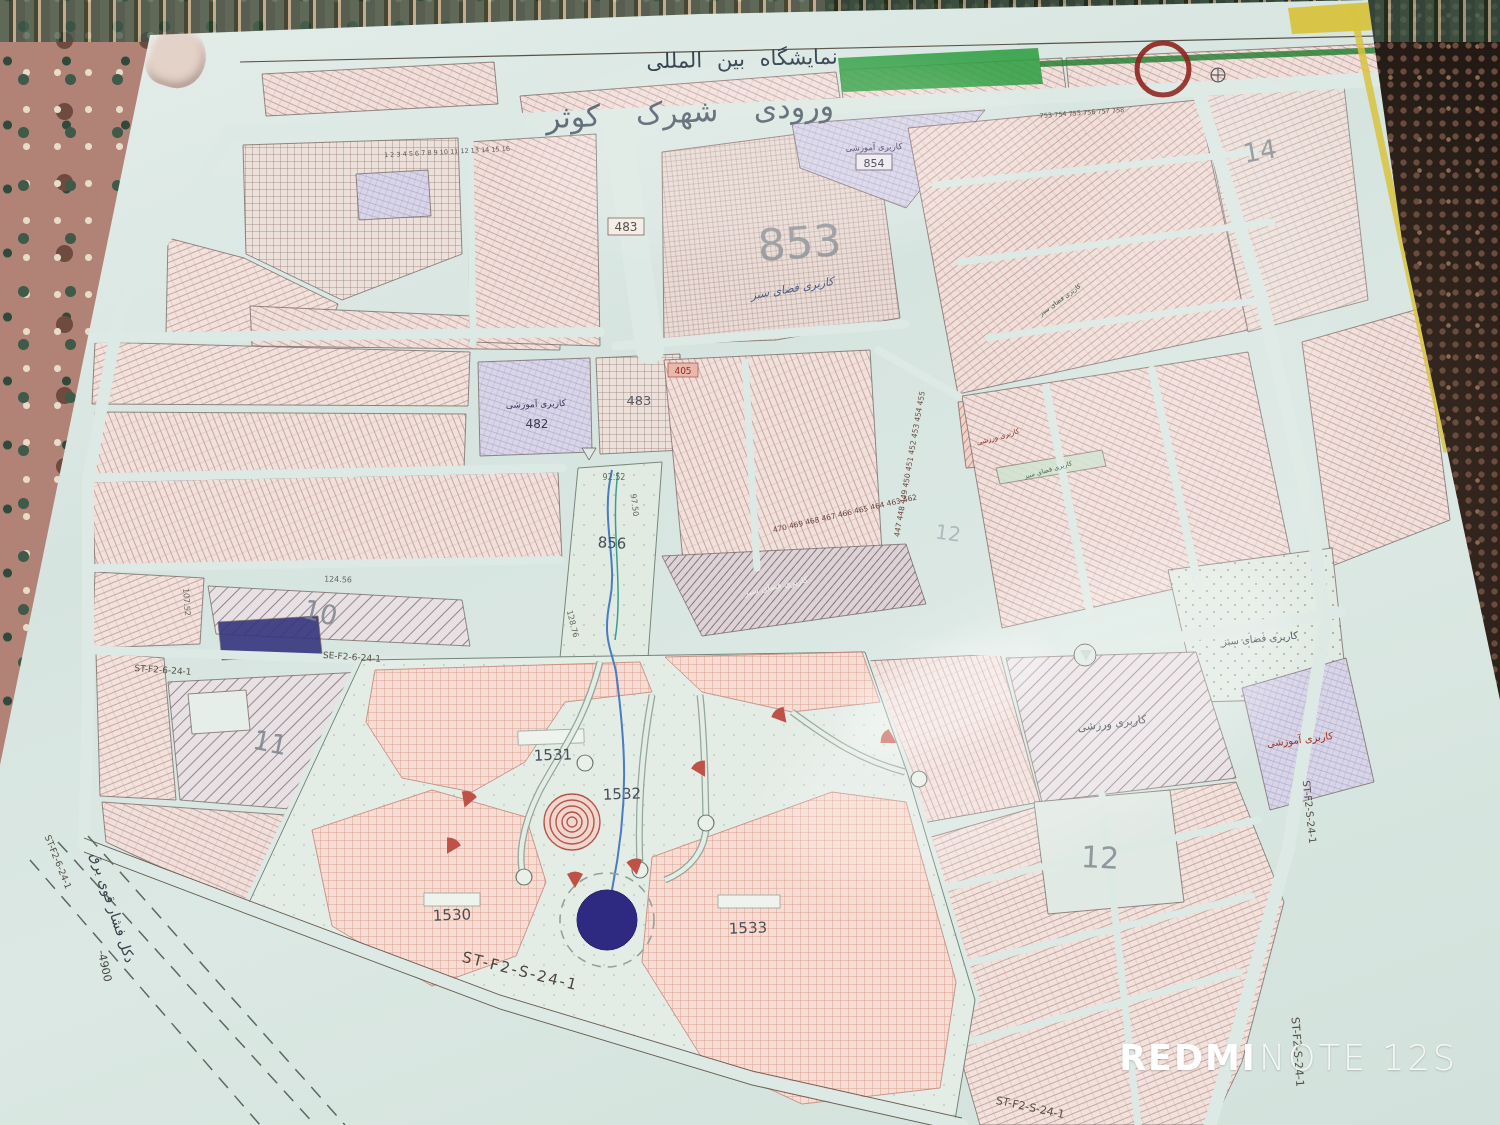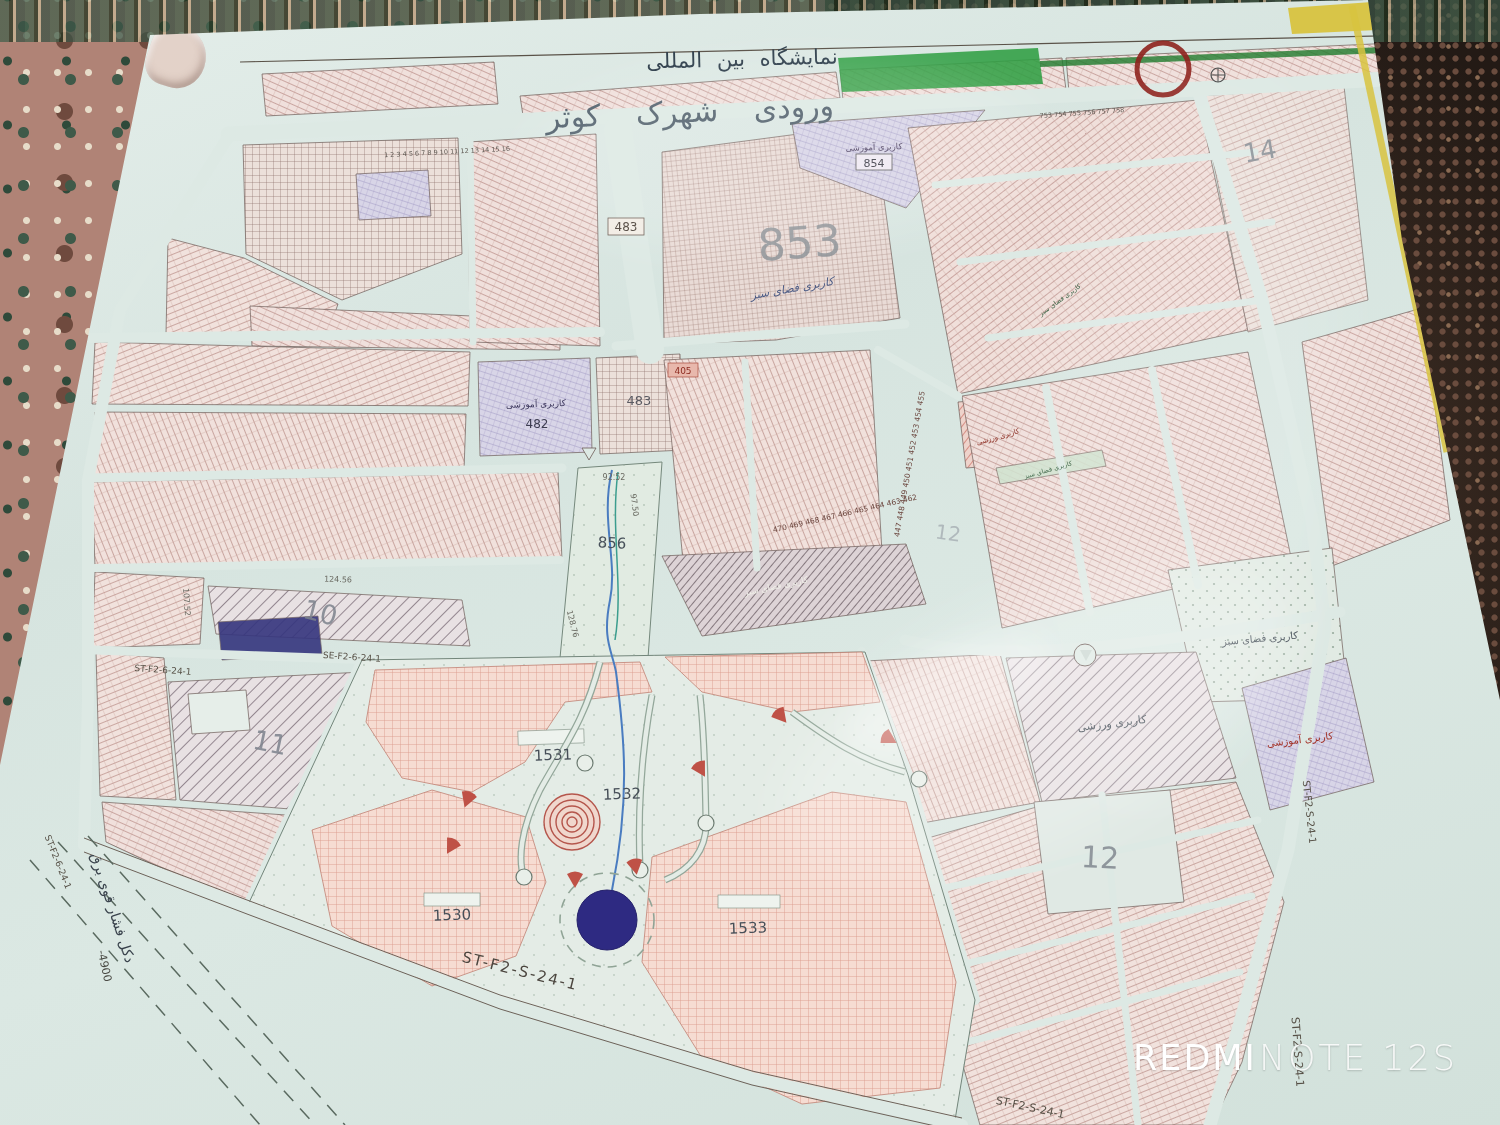--- a/index.html
+++ b/index.html
@@ -38,21 +38,21 @@
   .tape{position:absolute;left:148px;top:26px;width:58px;height:62px;
     background:rgba(226,206,196,.88);border-radius:45% 60% 55% 40%;
     box-shadow:inset 2px 3px 6px rgba(255,255,255,.8), inset -3px -4px 8px rgba(120,90,80,.5);
     transform:rotate(18deg);}
   .map-svg{position:absolute;left:0;top:0;}
   
   .wm-time{position:absolute;left:50px;top:1030px;font-size:43px;font-weight:300;
     color:rgba(255,255,255,.93);letter-spacing:2px;text-shadow:0 1px 2px rgba(0,0,0,.15);}
   .wm-brand{position:absolute;right:42px;top:1038px;font-size:35px;color:#fff;
     text-shadow:0 1px 2px rgba(0,0,0,.2);white-space:nowrap;}
-  .wm-brand .b{font-weight:400;letter-spacing:2px;}
+  .wm-brand .b{font-weight:700;letter-spacing:2px;}
   .wm-brand .m{font-weight:300;color:rgba(255,255,255,.85);letter-spacing:3px;margin-left:2px;}
   text{font-family:"DejaVu Sans",sans-serif;}
 </style>
 </head>
 <body>
 
 <div class="scene">
 
   <div class="carpet">
     <div class="carpet-left"></div>

